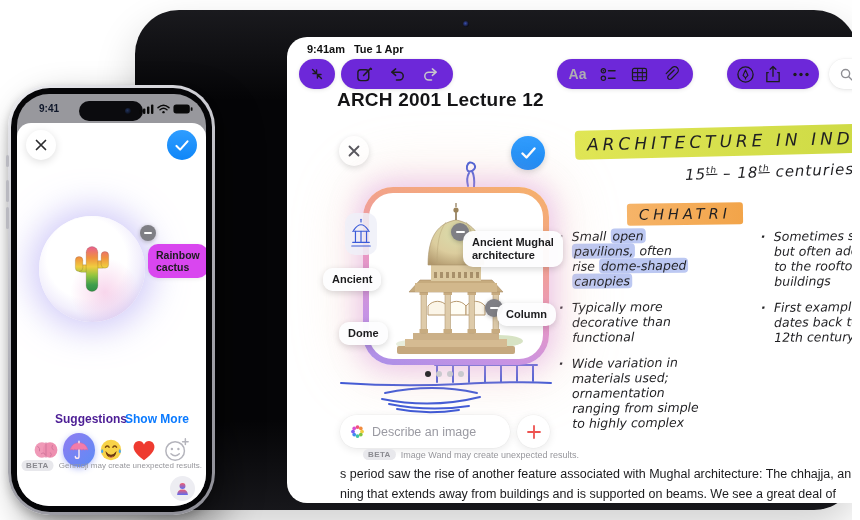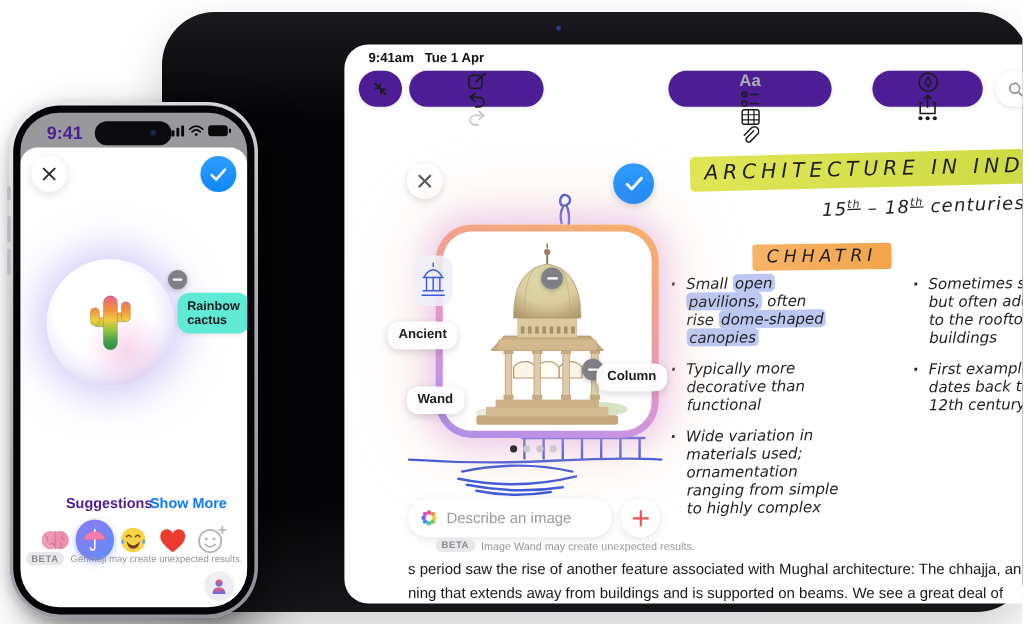--- a/index.html
+++ b/index.html
@@ -11,23 +11,23 @@
   .ipad-frame{position:absolute;left:135px;top:10px;width:723px;height:500px;border-radius:44px;
     background:linear-gradient(180deg,#1a1a1e,#050507 18%,#050507 82%,#17171b);
     box-shadow:0 18px 40px rgba(0,0,0,.18);}
   .ipad-cam{position:absolute;left:328px;top:11px;width:6px;height:6px;border-radius:50%;
     background:radial-gradient(circle at 40% 40%,#3a4fae,#0a0a14 70%);}
   .ipad-screen{position:absolute;left:152px;top:27px;width:689px;height:466px;border-radius:20px;
     background:#fff;overflow:hidden;}
 
   .pad-status-left{position:absolute;left:20px;top:6px;font-size:11px;font-weight:700;color:#111;display:flex;gap:9px;}
 
-  .tb-pill{position:absolute;top:22px;height:30px;background:#4c1d95;border-radius:15px;
+  .tb-pill{position:absolute;top:22px;height:30px;background:#6d28d9;border-radius:15px;
     box-shadow:0 1px 4px rgba(0,0,0,.10),0 0 0 .5px rgba(0,0,0,.03);
-    display:flex;align-items:center;justify-content:space-evenly;flex-direction:column;}
+    display:flex;align-items:center;justify-content:space-evenly;}
   .tb-icon{width:20px;height:20px;display:flex;align-items:center;justify-content:center;}
   .aa-label{font-size:14px;font-weight:600;color:#aeaeb2;}
   .search-pill{position:absolute;top:22px;left:542px;width:128px;height:30px;background:#fff;border-radius:15px;
     box-shadow:0 1px 4px rgba(0,0,0,.10),0 0 0 .5px rgba(0,0,0,.03);
     display:flex;align-items:center;gap:6px;padding:0 10px;box-sizing:border-box;}
   .search-text{flex:1;font-size:12.5px;color:#8e8e93;}
 
   .note-title{position:absolute;left:50px;top:52px;font-size:19px;font-weight:700;color:#141416;letter-spacing:.2px;}
 
   
@@ -97,39 +97,39 @@
   .wand-beta{left:76px;top:412px;}
 
   
   .iphone-frame{position:absolute;left:8px;top:85px;width:207px;height:430px;border-radius:42px;
     background:linear-gradient(145deg,#ececf0,#aaaab2 55%,#8e8e96);
     box-shadow:12px 16px 36px rgba(0,0,0,.38),0 4px 10px rgba(0,0,0,.22);}
   .side-btn{position:absolute;left:-2px;width:3px;border-radius:2px;background:#b9b9c0;}
   .iphone-bezel{position:absolute;inset:3px;border-radius:39px;background:#050507;}
   .iphone-screen{position:absolute;left:9px;top:9px;width:189px;height:412px;border-radius:32px;
     background:#98989d;overflow:hidden;}
-  .ph-time{position:absolute;left:22px;top:9px;font-size:15px;font-weight:700;color:#4c1d95;}
+  .ph-time{position:absolute;left:22px;top:9px;font-size:10px;font-weight:700;color:#0f172a;}
   .ph-island{position:absolute;left:62px;top:7px;width:64px;height:20px;border-radius:10px;background:#0b0b0e;}
   .ph-island i{position:absolute;right:12px;top:7px;width:6px;height:6px;border-radius:50%;
     background:radial-gradient(circle at 40% 40%,#23335c,#000);}
   .ph-status-icons{position:absolute;right:13px;top:10px;display:flex;align-items:center;gap:3px;}
   .ph-sheet{position:absolute;left:0;top:29px;width:100%;height:383px;background:#fff;border-radius:14px 14px 0 0;}
   .ph-close{position:absolute;left:9px;top:36px;width:30px;height:30px;border-radius:50%;background:#fff;
     box-shadow:0 2px 8px rgba(0,0,0,.13);display:flex;align-items:center;justify-content:center;}
   .ph-check{position:absolute;right:9px;top:36px;width:30px;height:30px;border-radius:50%;
     background:linear-gradient(180deg,#2f9dff,#0f86f8);display:flex;align-items:center;justify-content:center;}
 
   .bubble{position:absolute;left:22px;top:122px;width:106px;height:106px;border-radius:50%;
     background:
       radial-gradient(circle at 62% 72%,rgba(242,180,220,.55) 0%,rgba(242,180,220,0) 34%),
       radial-gradient(circle at 45% 40%,#ffffff 46%,#f2effc 62%,#ddd6f6 76%,#c3c8f2 87%,#e5d8f4 95%,rgba(255,255,255,.2) 100%);
     box-shadow:0 0 34px 8px rgba(186,178,245,.7);
     display:flex;align-items:center;justify-content:center;}
   .rc-minus{left:123px;top:131px;}
-  .rc-label{position:absolute;left:131px;top:150px;background:#5eead4;border-radius:10px;
+  .rc-label{position:absolute;left:131px;top:150px;background:#d946ef;border-radius:10px;
     font-size:10.5px;font-weight:700;color:#1c1c1e;padding:5px 8px;white-space:pre-line;line-height:12px;
     box-shadow:0 1px 4px rgba(0,0,0,.08);}
 
   .sugg-title{position:absolute;left:38px;top:318px;font-size:12px;font-weight:700;color:#4c1d95;}
   .show-more{position:absolute;right:17px;top:318px;font-size:12px;font-weight:700;color:#0a7aff;}
   .emoji-row{position:absolute;left:13px;top:338px;width:163px;height:36px;display:flex;align-items:center;justify-content:space-between;}
   .emoji-cell{width:34px;height:34px;border-radius:50%;display:flex;align-items:center;justify-content:center;}
   .emoji-cell.sel{background:linear-gradient(135deg,#8f7cf2,#5c8cf5);box-shadow:0 2px 6px rgba(92,110,240,.45);}
   .ph-beta{left:50%;transform:translateX(-50%);top:366px;width:max-content;}
   .ph-beta .beta-text{font-size:8px;}
@@ -230,20 +230,21 @@
         <span class="tb-icon" style="width:14px">
           <svg width="13" height="13" viewBox="0 0 14 14">
               <circle cx="6" cy="6" r="4.4" stroke="#8e8e93" stroke-width="1.5" fill="none"></circle>
               <path d="M9.4,9.4 L13,13" stroke="#8e8e93" stroke-width="1.5" stroke-linecap="round"></path>
             </svg>
         </span>
         <span class="search-text">Search</span>
 
       </div>
 
+      <div class="note-title">ARCH 2001 Lecture 12</div>
 
       <div class="hw hw-heading">ARCHITECTURE IN INDIA</div>
       <div class="hw hw-sub"><span>15</span><sup>th</sup><span> – </span><span>18</span><sup>th</sup><span> centuries</span></div>
       <div class="hw hw-chhatri">CHHATRI</div>
 
       <div class="hw hw-col hw-col-left">
         <div class="hw-bullet"><span>Small </span><span class="hl-blue">open</span>
 <span class="hl-blue">pavilions,</span><span> often</span>
 <span>rise </span><span class="hl-blue">dome-shaped</span>
 <span class="hl-blue">canopies</span></div>
@@ -362,22 +363,24 @@
             <path d="M7,14 v11 M13,14 v11 M19,14 v11"></path>
               <path d="M4,26 h18"></path>
               <path d="M3,30 h20"></path>
           </g>
         </svg>
       </div>
 
       <div class="minus-btn" style="left:164px;top:186px;">
           <span></span>
         </div>
+      <div class="tag-pill" style="left:176px;top:194px;">Ancient Mughal
+architecture</div>
       <div class="tag-pill" style="left:36px;top:231px;">Ancient</div>
-      <div class="tag-pill" style="left:52px;top:285px;">Wand</div>
+      <div class="tag-pill" style="left:52px;top:285px;">Dome</div>
       <div class="minus-btn" style="left:198px;top:262px;">
           <span></span>
         </div>
       <div class="tag-pill" style="left:210px;top:266px;">Column</div>
 
       <div class="page-dots">
         <i class="on"></i>
           <i></i>
           <i></i>
           <i></i>

